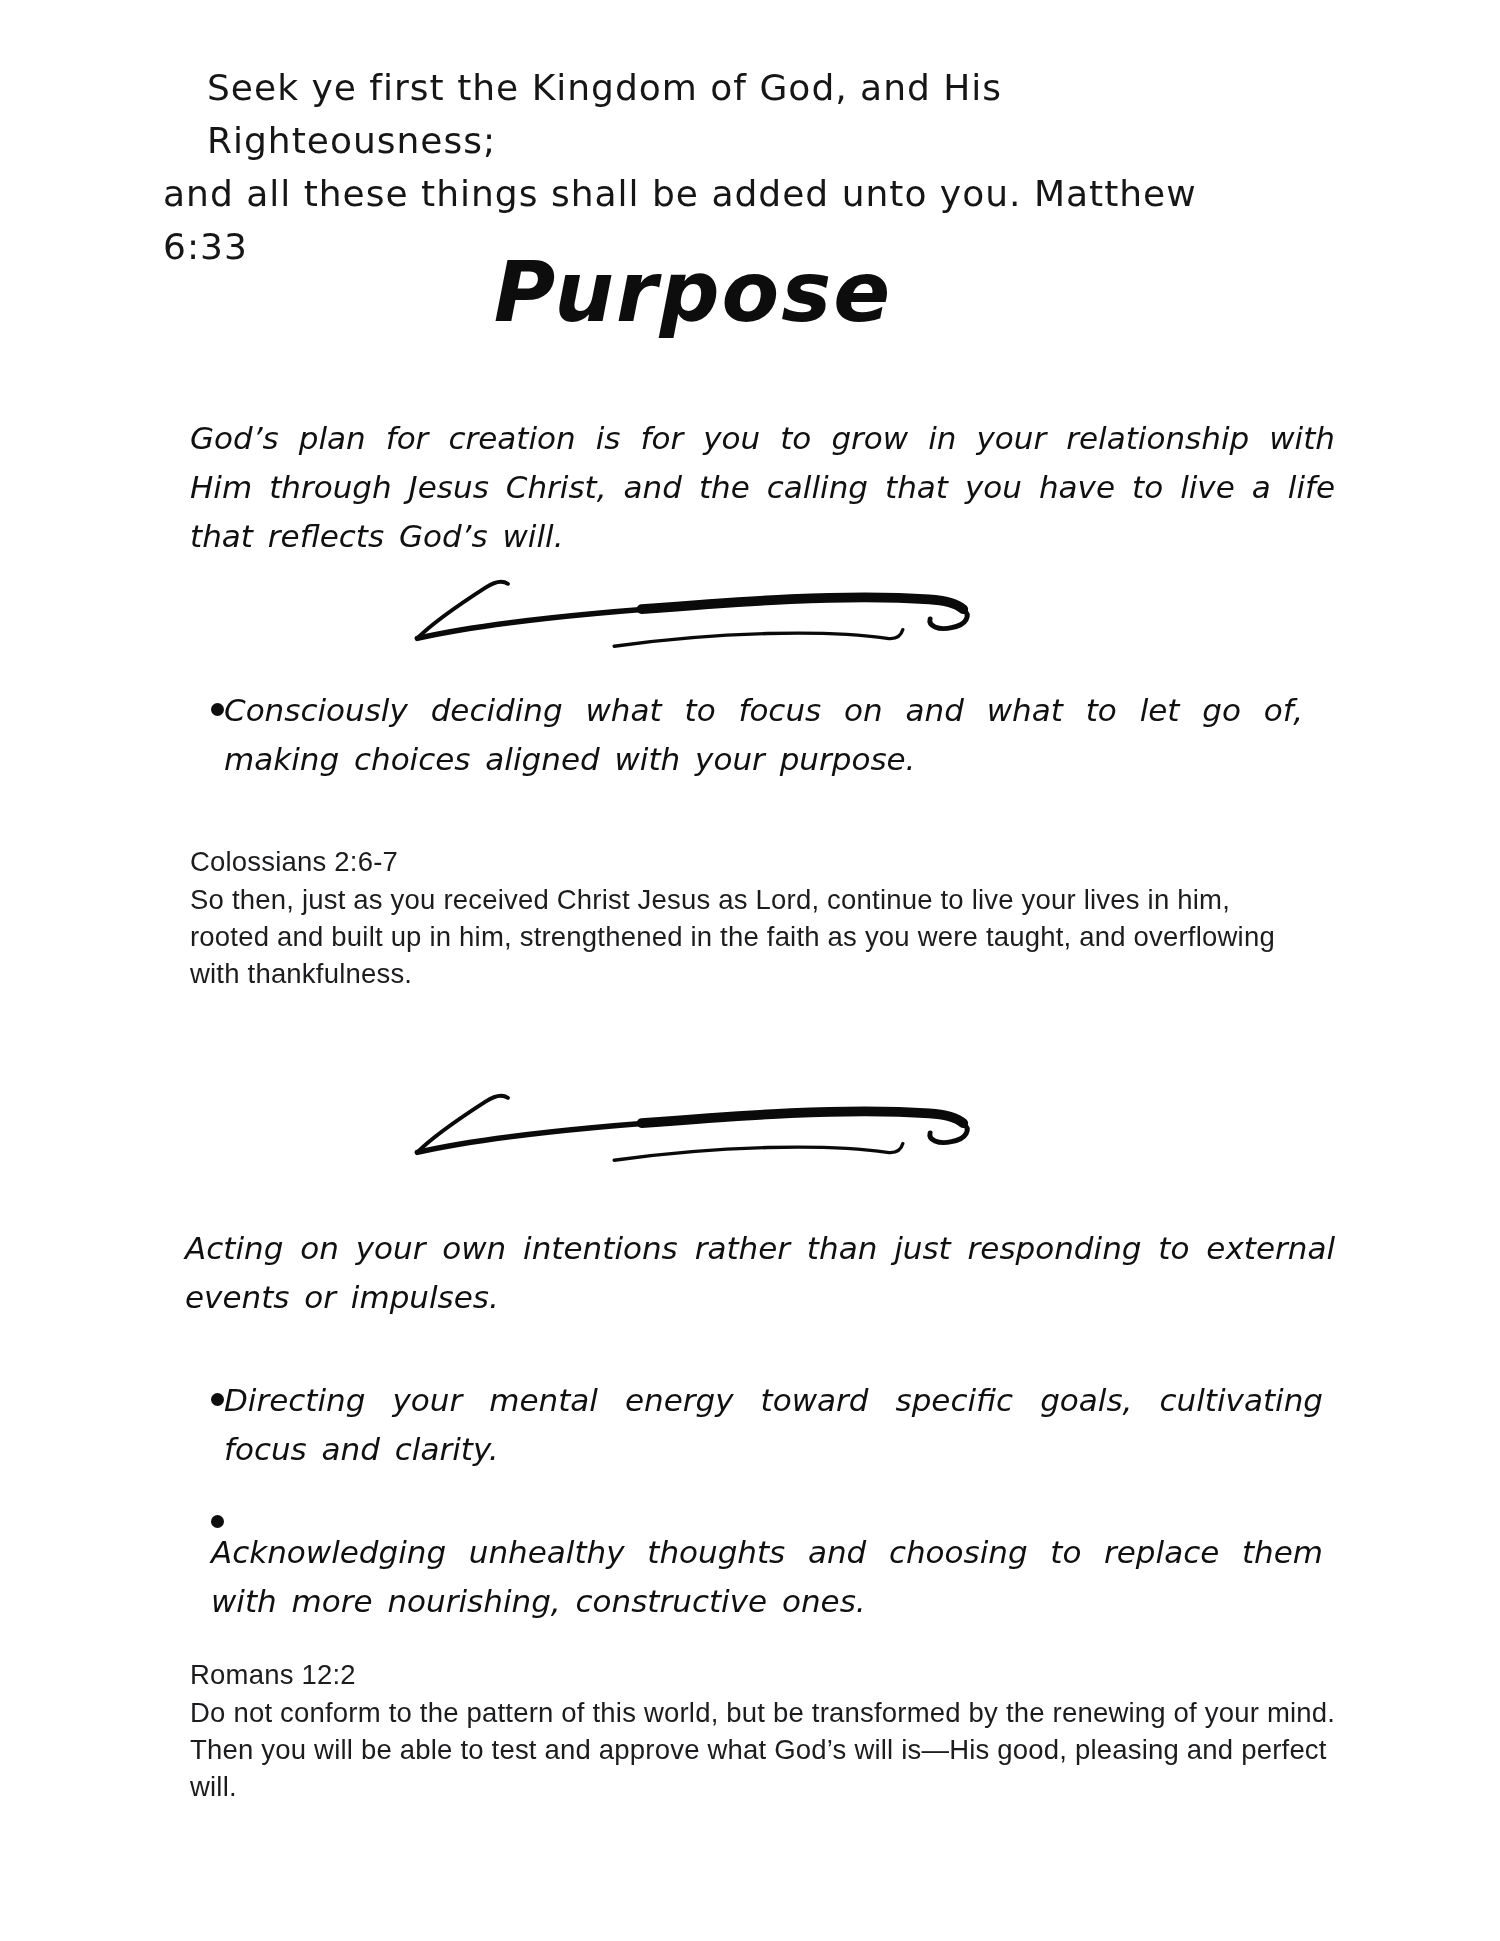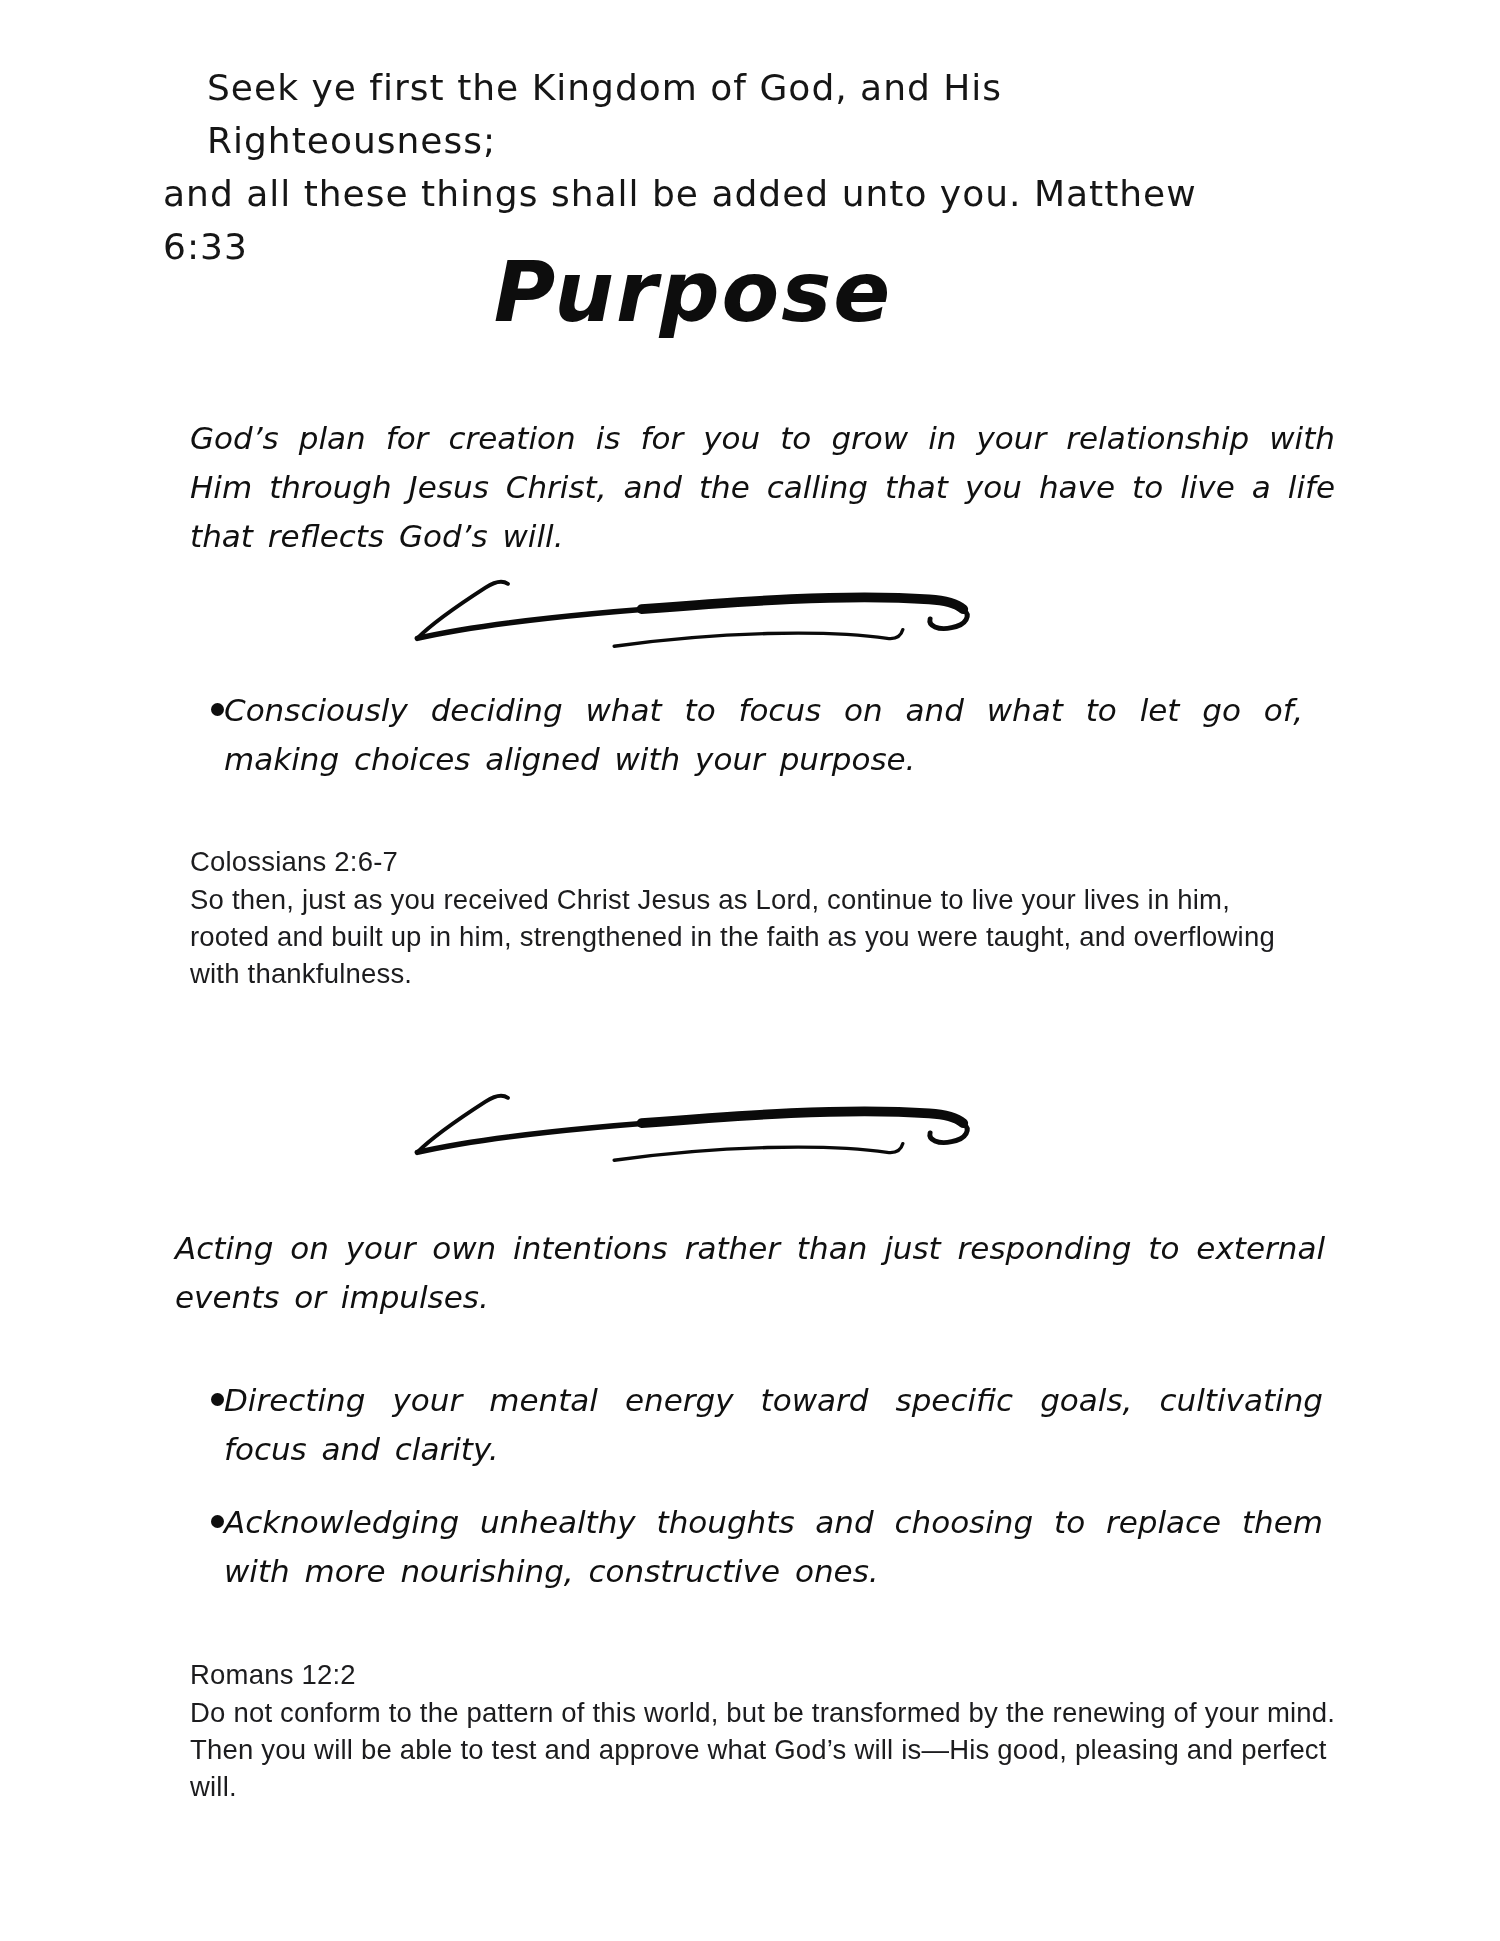--- a/index.html
+++ b/index.html
@@ -53,39 +53,39 @@
     font-style: italic;
     font-size: 31px;
     line-height: 49px;
     color: #101010;
     text-align: justify;
     text-align-last: left;
     word-spacing: 5px;
   }
 
   .intro   { position: absolute; left: 190px; top: 414px;  width: 1145px; }
-  .lead2   { position: absolute; left: 175px; top: 1224px; width: 1150px; }
+  .lead2   { position: absolute; left: 185px; top: 1224px; width: 1150px; }
 
   .swoosh  { position: absolute; left: 400px; width: 600px; height: 78px; }
   .swoosh1 { top: 576px; }
   .swoosh2 { top: 1090px; }
   .swoosh path { fill: none; stroke: #0a0a0a; stroke-linecap: round; }
 
   .bullet-row { position: absolute; display: flex; }
   .bullet-row .dot {
     flex: none;
     width: 13px; height: 13px;
     border-radius: 50%;
     background: #0e0e0e;
     margin-top: 17px;
   }
   .bullet-row .bullet-text { flex: 1; }
   .bullet1 { left: 211px; top: 686px;  width: 1092px; }
   .bullet2 { left: 211px; top: 1376px; width: 1112px; }
-  .bullet3 { left: 211px; top: 1498px; width: 1112px; }
+  .bullet3 { left: 211px; top: 1498px; width: 1112px; flex-direction: column; }
 
   
   .scripture {
     position: absolute;
     font-family: "Liberation Sans", sans-serif;
     font-size: 27.5px;
     line-height: 37px;
     letter-spacing: 0.2px;
     color: #1c1c1e;
   }

